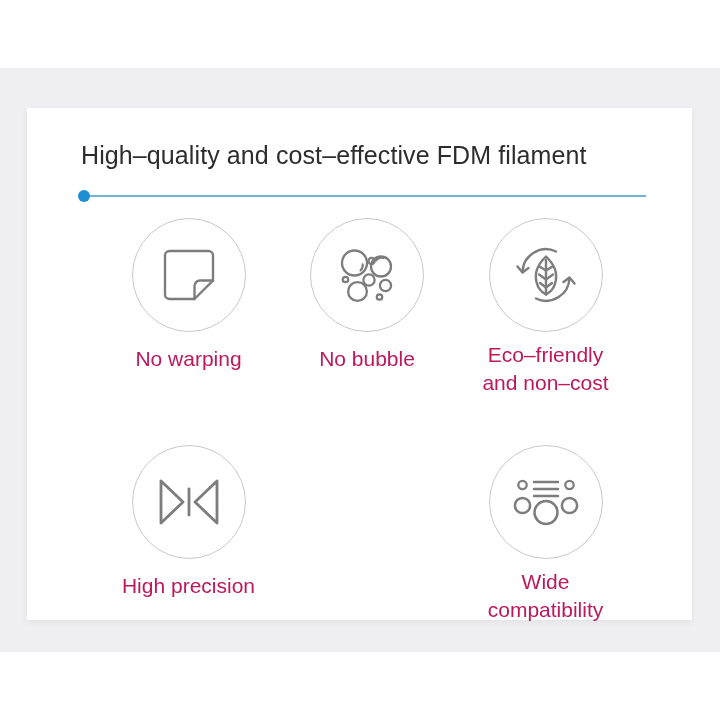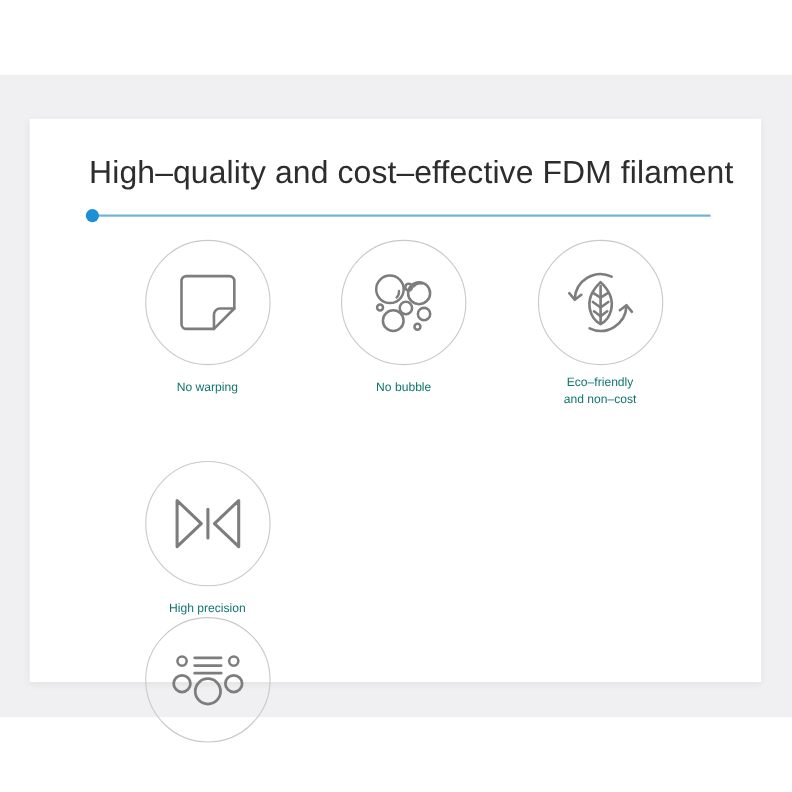--- a/index.html
+++ b/index.html
@@ -37,21 +37,21 @@
     height: 512px;
     background: #ffffff;
     box-shadow: 0 2px 6px rgba(120,125,135,0.13);
   }
 
   
   .heading {
     position: absolute;
     left: 54px;
     top: 33px;
-    font-size: 29px;
+    font-size: 25px;
     letter-spacing: 0.1px;
     color: #2d2d2d;
     font-weight: 400;
     white-space: nowrap;
   }
   .rule-wrap {
     position: absolute;
     left: 51px;
     top: 82px;
     width: 570px;
@@ -80,42 +80,42 @@
     position: absolute;
     left: 80px;
     top: 110px;
     width: 520px;
   }
   .row {
     display: flex;
     justify-content: space-between;
     align-items: flex-start;
   }
-  .row + .row { margin-top: 49px; flex-direction: column; }
+  .row + .row { margin-top: 49px; }
 
   .feature {
     width: 163px;
     display: flex;
     flex-direction: column;
     align-items: center;
   }
   .circle {
     width: 114px;
     height: 114px;
     border-radius: 50%;
     border: 1.4px solid #c9c9c9;
     display: flex;
     align-items: center;
     justify-content: center;
     box-sizing: border-box;
   }
   .label {
     margin-top: 13px;
-    font-size: 11px;
-    color: #0f766e;
+    font-size: 21px;
+    color: #be185d;
     text-align: center;
     line-height: 1.32;
     white-space: pre-line;
   }
   .label.two-line { margin-top: 9px; }
 
   svg { display: block; }
 </style>
 </head>
 <body>
@@ -227,19 +227,21 @@
                 <circle cx="11.5" cy="11" r="4.2" stroke-width="2.3"></circle>
                 <circle cx="58.5" cy="11" r="4.2" stroke-width="2.3"></circle>
 
                 <circle cx="11.5" cy="31.5" r="7.6"></circle>
                 <circle cx="58.5" cy="31.5" r="7.6"></circle>
 
                 <circle cx="35" cy="38.5" r="11.5"></circle>
               </svg>
             </span>
           </div>
+          <div class="label two-line">Wide
+compatibility</div>
         </div>
 
       </div>
 
     </div>
   </div>
 </div>
 
 </body></html>

